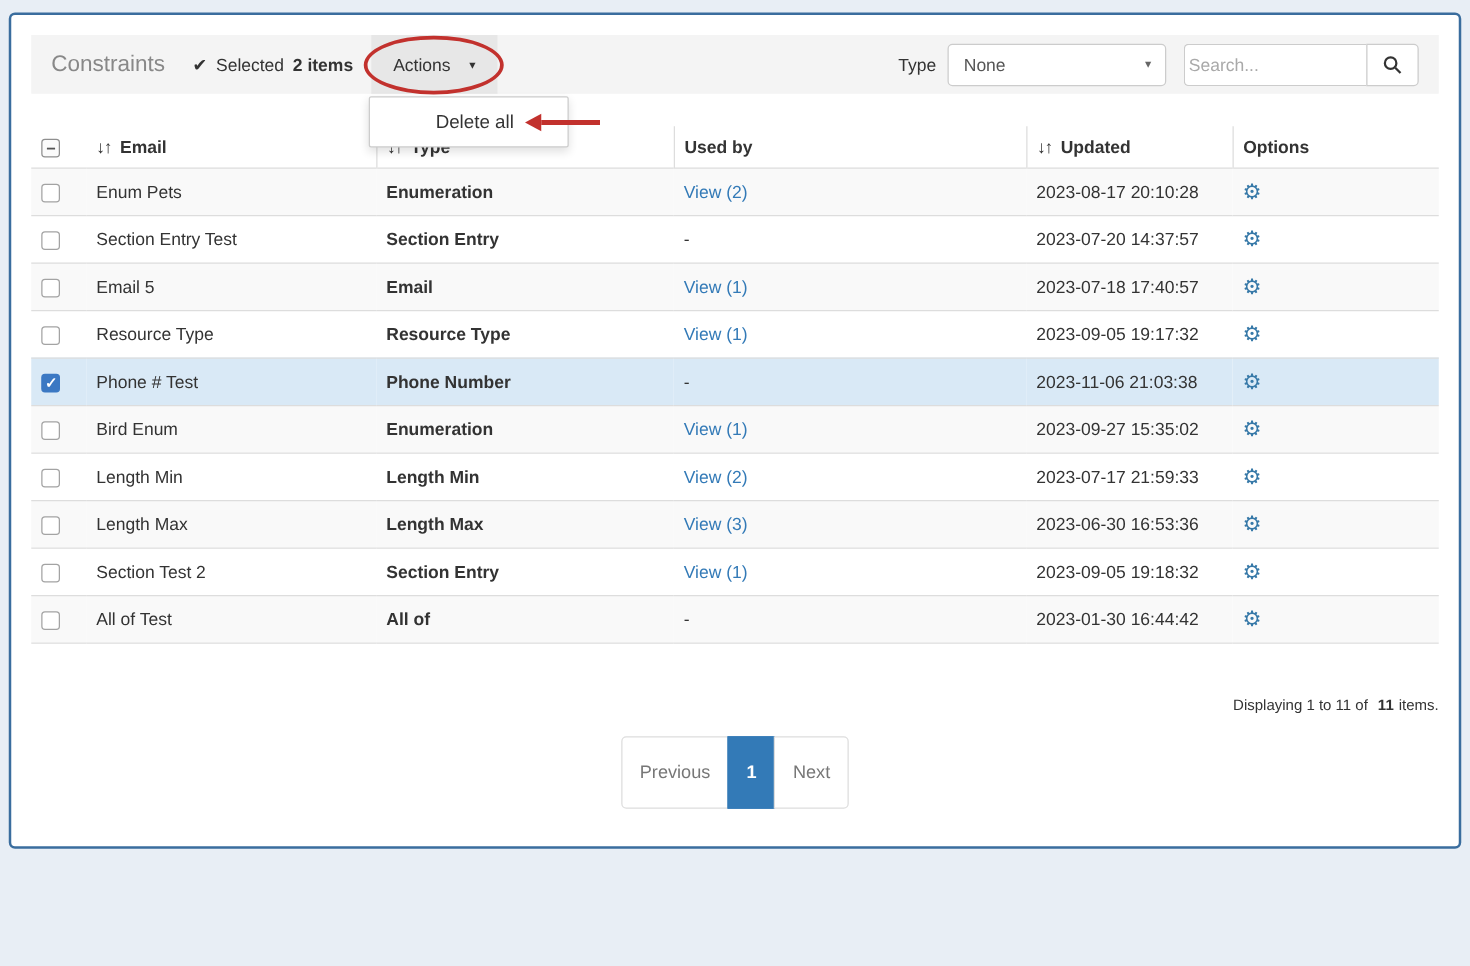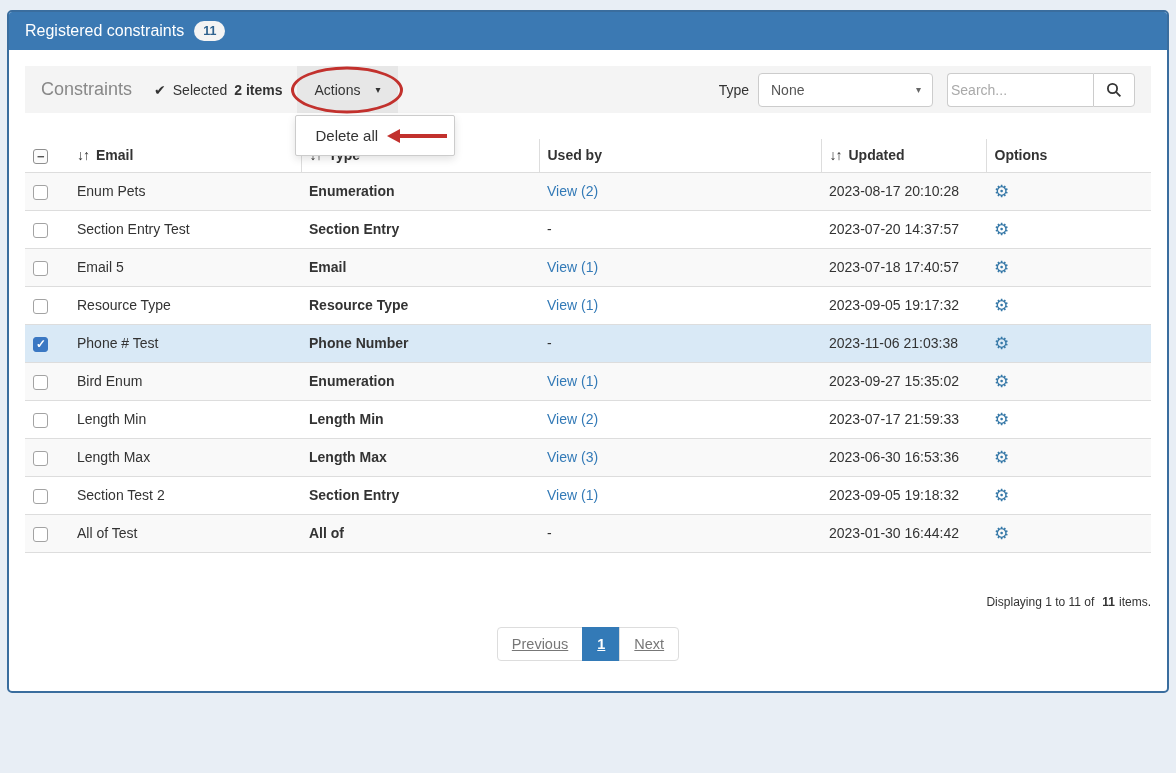--- a/index.html
+++ b/index.html
@@ -23,21 +23,21 @@
   .actions-btn { height: 100%; border: none; background: #e7e7e7; padding: 0 18px; font-size: 14px;
                  color: #333; font-family: inherit; cursor: pointer; display: flex; align-items: center; gap: 15px; }
   .caret { font-size: 10px; color: #333; }
   .annot-ellipse { position: absolute; left: 50%; top: 50%; width: 112px; height: 47px;
                    transform: translate(-50%,-50%); border: 3px solid #c2312d; border-radius: 50%;
                    pointer-events: none; z-index: 30; }
   .dropdown-menu { position: absolute; top: 100%; left: -2px; margin-top: 2px; width: 160px;
                    background: #fff; border: 1px solid #ccc; border-radius: 2px;
                    box-shadow: 0 3px 8px rgba(0,0,0,0.12); padding: 5px 0; z-index: 20; }
   .dropdown-item { display: flex; align-items: center; padding: 6px 8px 6px 20px; font-size: 15px;
-                   color: #333; cursor: pointer; white-space: nowrap; }
+                   color: #333; cursor: pointer; white-space: nowrap; margin-left: 33px; }
   .annot-arrow { display: inline-flex; align-items: center; margin-left: 9px; pointer-events: none; }
   .arrow-head { width: 0; height: 0; border-top: 7px solid transparent; border-bottom: 7px solid transparent;
                 border-right: 13px solid #c2312d; }
   .arrow-shaft { width: 47px; height: 4px; background: #c2312d; }
 
   .tb-spacer { flex: 1; }
   .type-label { font-size: 14px; color: #333; margin-right: 9px; }
   .select-box { position: relative; width: 175px; height: 34px; background: #fff; border: 1px solid #ccc;
                 border-radius: 4px; font-size: 14px; color: #555; line-height: 32px; padding: 0 12px;
                 cursor: pointer; margin-right: 14px; }
@@ -78,34 +78,30 @@
   .cb.indeterminate { background: #fbfbfb; border-color: #8f8f8f; }
   .cb.indeterminate::after { content: "−"; position: absolute; left: 3px; top: -1px; color: #555;
                              font-weight: bold; font-size: 13px; line-height: 15px; }
 
   
   .summary { margin-top: 42px; text-align: right; font-size: 12px; color: #333; }
   .summary b { margin: 0 4px; }
   .summary .pre { margin-right: 4px; }
   .pagination { margin-top: 18px; display: flex; justify-content: center; }
   .pager { display: inline-flex; }
-  .page-btn { padding: 8px 14px; border: 1px solid #ddd; background: #fff; color: #777;
-              font-size: 14.5px; cursor: pointer; margin-left: -1px; text-decoration: underline; }
+  .page-btn { padding: 20px 14px; border: 1px solid #ddd; background: #fff; color: #777;
+              font-size: 14.5px; cursor: pointer; margin-left: -1px; }
   .page-btn.first { border-radius: 4px 0 0 4px; margin-left: 0; }
   .page-btn.last { border-radius: 0 4px 4px 0; }
   .page-btn.active { background: #337ab7; border-color: #337ab7; color: #fff; font-weight: bold; }
 </style>
 </head>
 <body>
 
 <div class="panel">
-  <div class="panel-heading">
-    <span>Registered constraints</span>
-    <span class="badge">11</span>
-  </div>
 
   <div class="panel-body">
 
     <div class="toolbar">
       <span class="tb-title">Constraints</span>
       <span class="selected-info">
         <span class="check-glyph">✔</span>
         <span>Selected</span>
         <span class="selected-count">2 items</span>
       </span>

